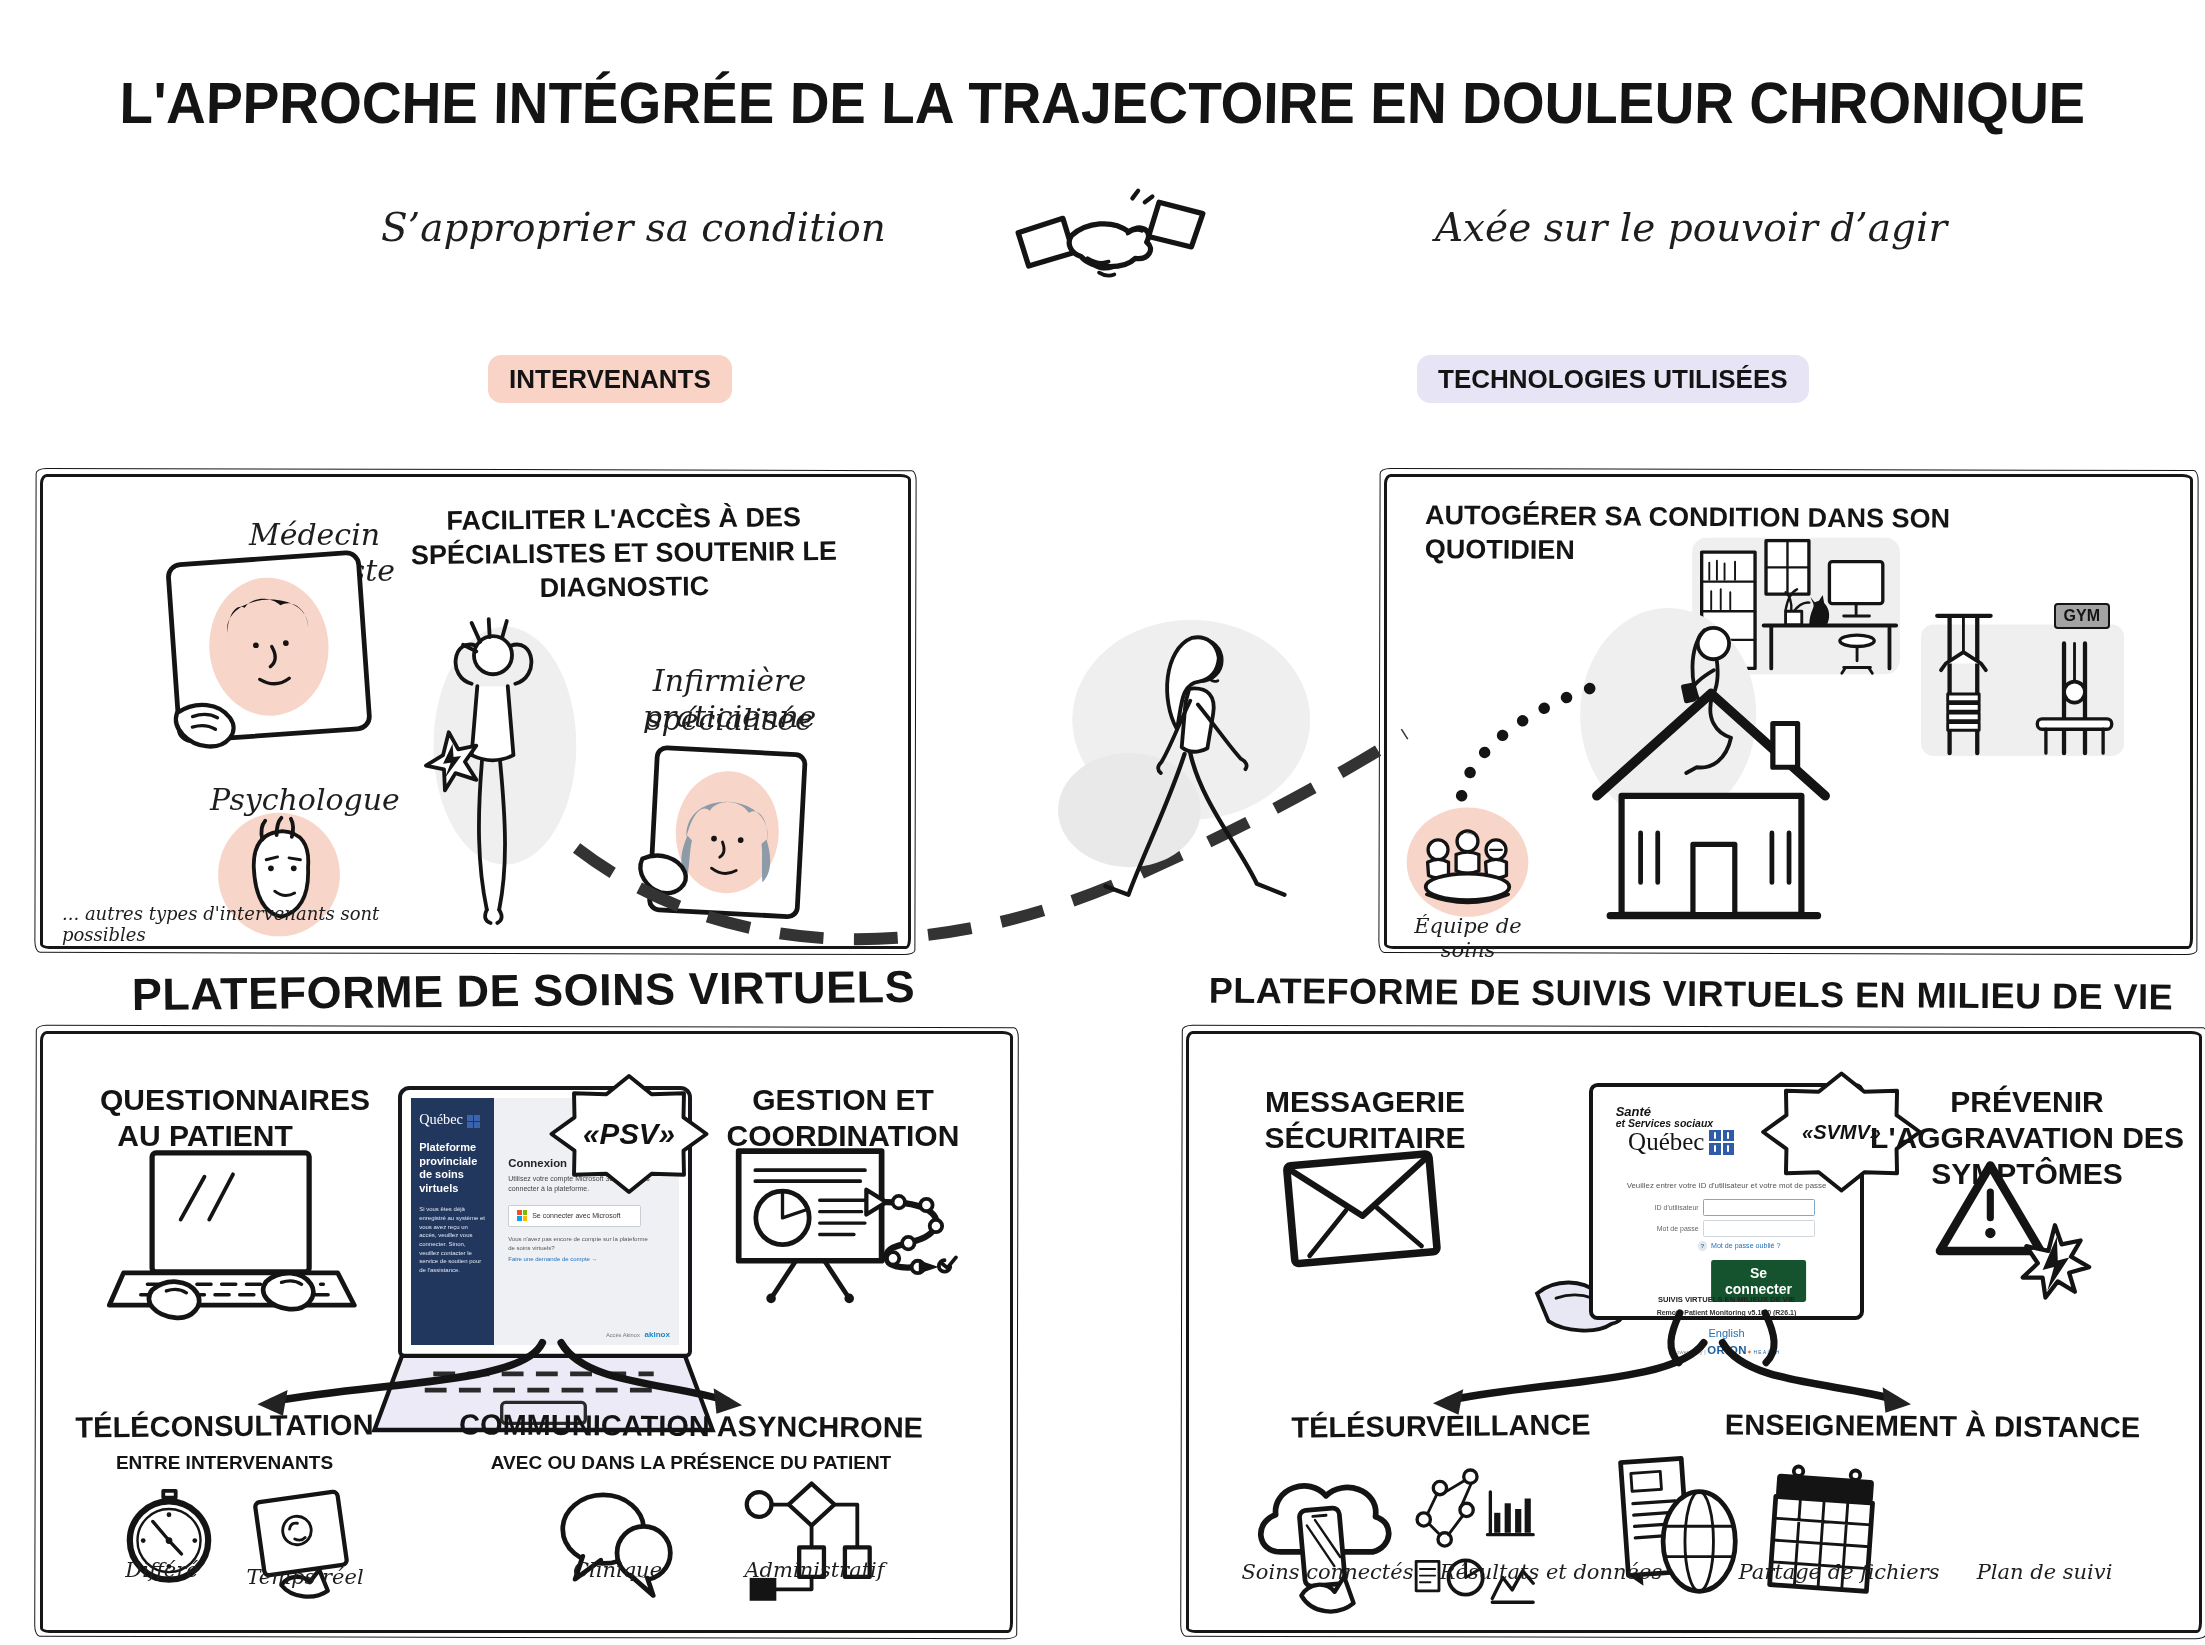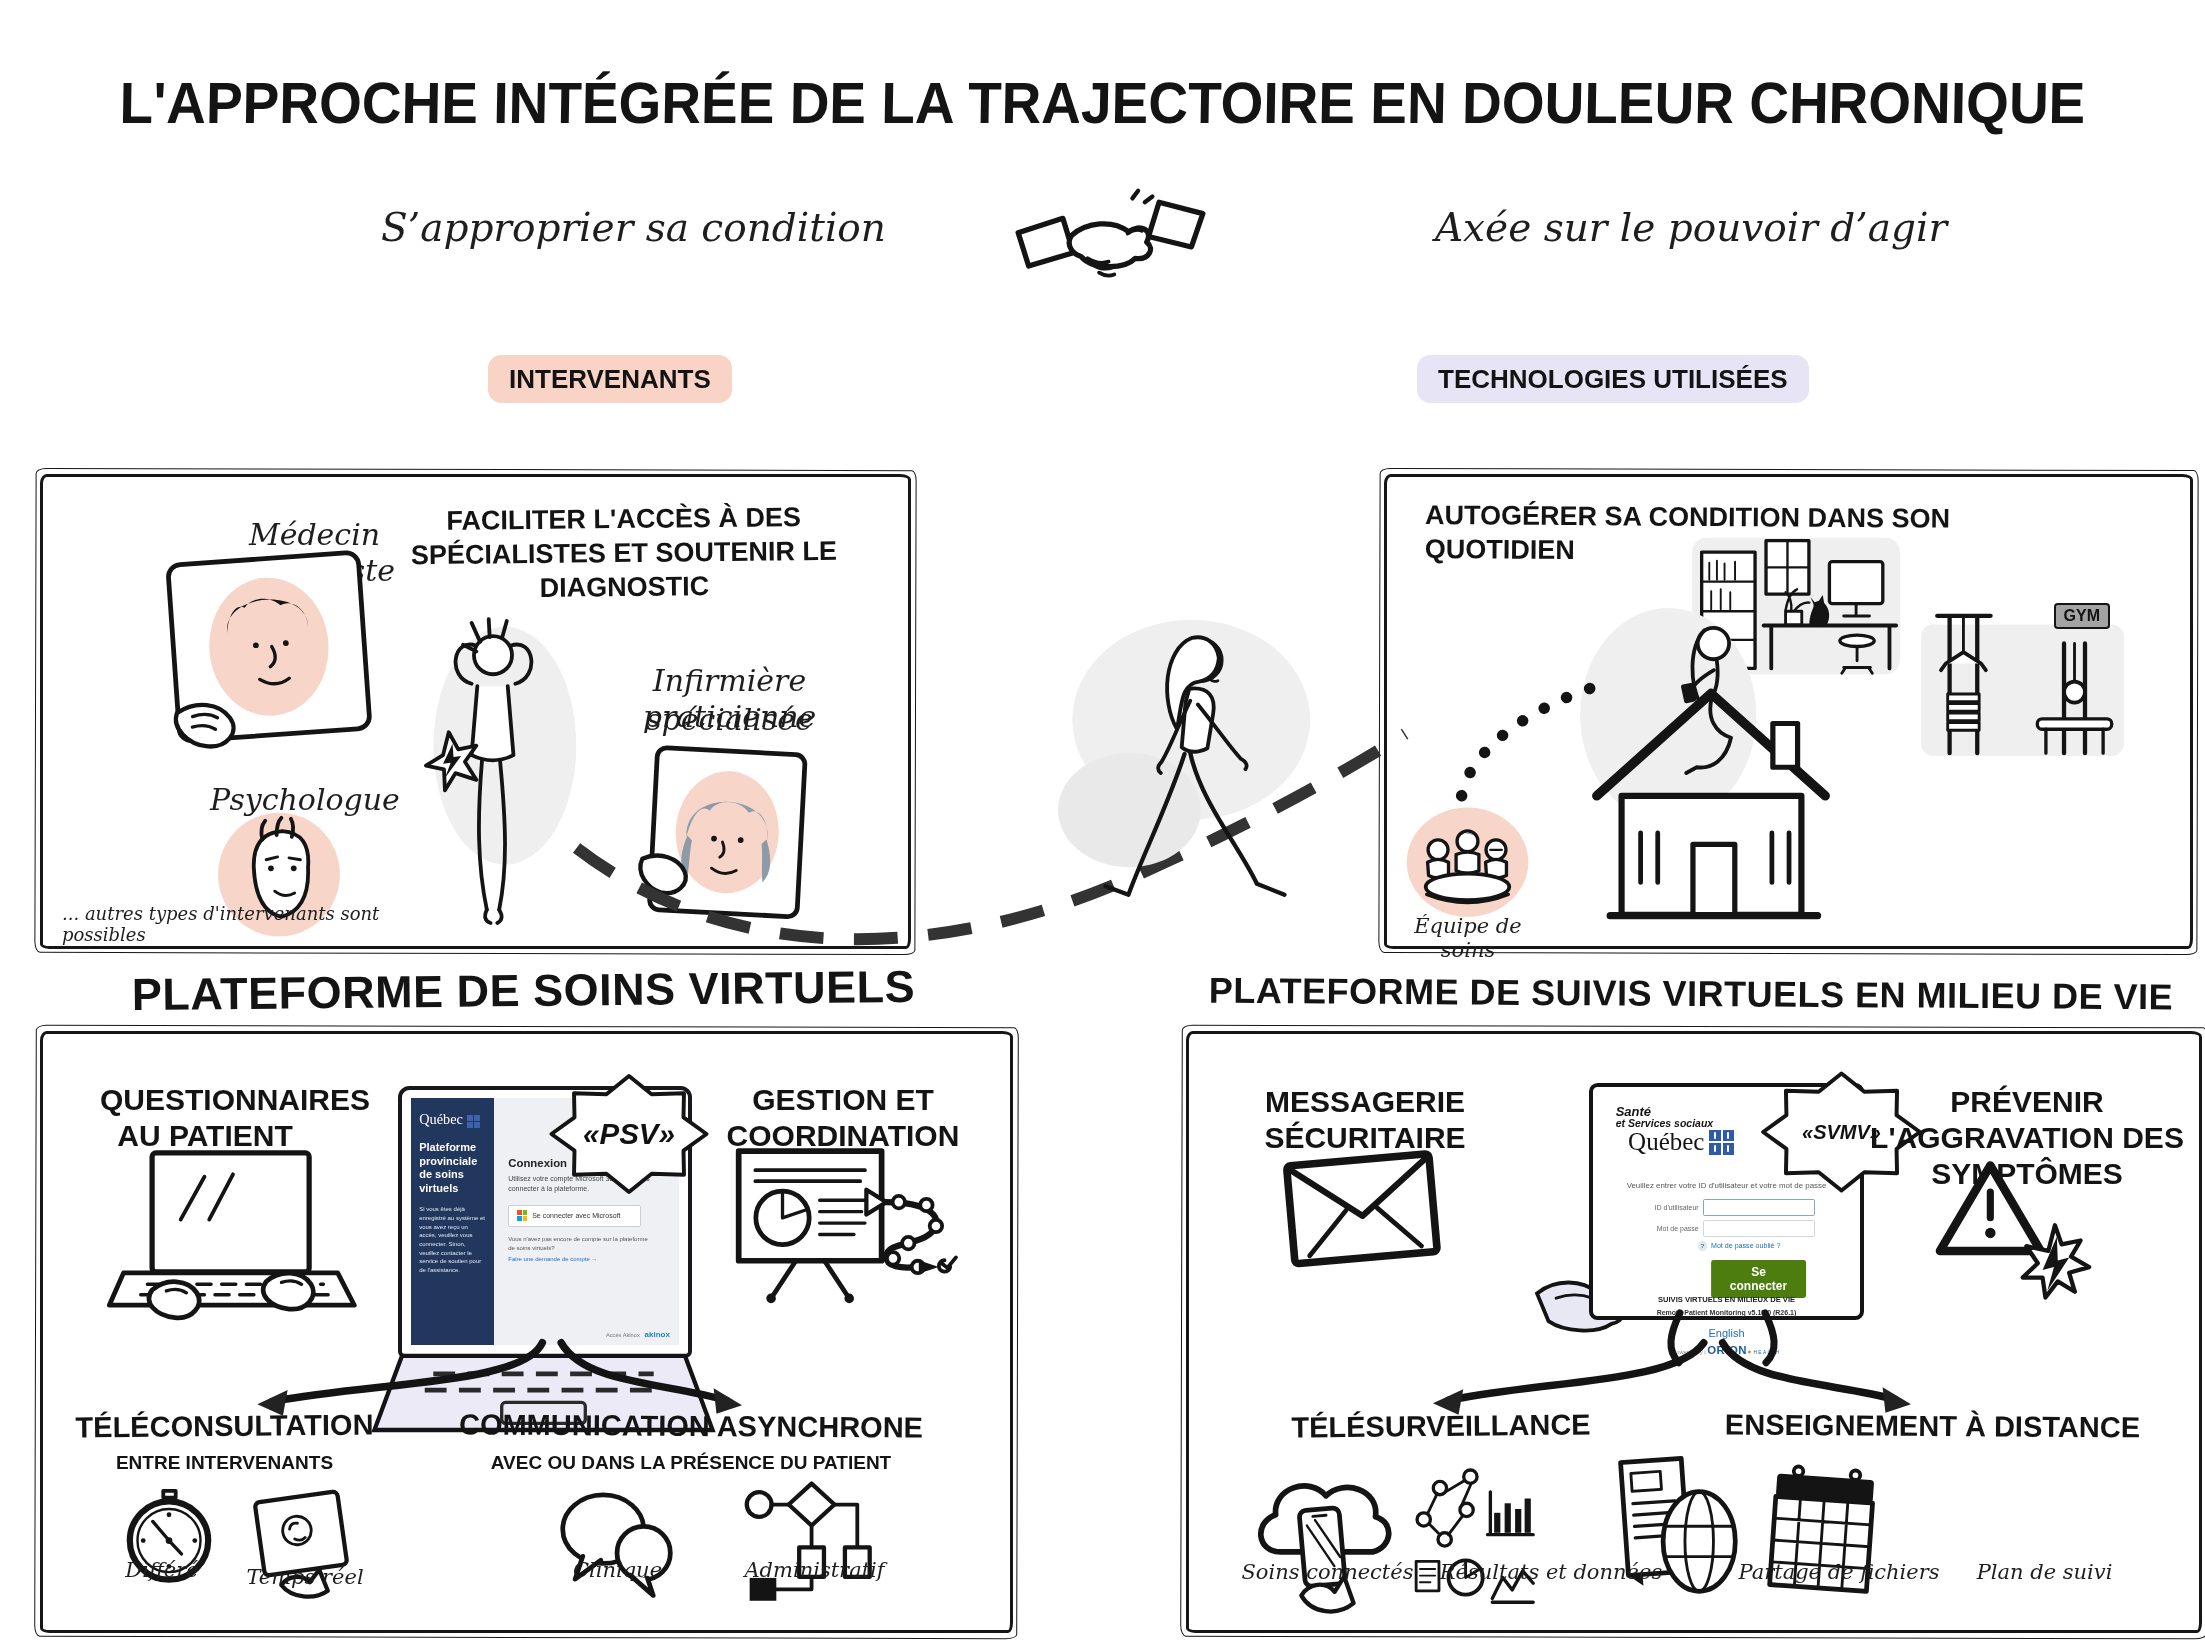--- a/index.html
+++ b/index.html
@@ -73,22 +73,22 @@
   .qc-flag4 i{width:11.4px;height:11.4px;background:#2f5ca8;position:relative;}
   .qc-flag4 i::after{content:"";position:absolute;left:4.3px;top:1.9px;width:2.4px;height:7.1px;background:#fff;border-radius:1.4px;}
   .svmv-instr{position:absolute;top:89px;width:100%;font-size:7.9px;color:#555;}
   .svmv-row{position:absolute;left:43px;display:flex;align-items:center;}
   .svmv-lab{width:57px;text-align:right;font-size:7px;color:#666;padding-right:4.8px;line-height:1.1;}
   .svmv-inp{width:110px;height:14.3px;border:1px solid #7fa8c9;border-radius:1.4px;background:#fff;}
   .svmv-inp.p2{border:0.5px solid #cfd6dd;}
   .svmv-forgot{position:absolute;top:149px;left:99px;font-size:7.1px;color:#2470b5;}
   .qmark{display:inline-block;width:9.5px;height:9.5px;border-radius:50%;background:#dfe7ef;color:#4a6f94;
          font-size:6.2px;line-height:9.5px;text-align:center;margin-right:3.8px;font-weight:700;}
-  .svmv-btn{position:absolute;top:168px;left:50%;transform:translateX(-50%);background:#4d7c0f;color:#fff;
-            border:none;border-radius:2.4px;font-size:12px;padding:4.8px 12.4px;font-weight:700;cursor:pointer;
+  .svmv-btn{position:absolute;top:168px;left:50%;transform:translateX(-50%);background:#14532d;color:#fff;
+            border:none;border-radius:2.4px;font-size:14px;padding:4.8px 12.4px;font-weight:700;cursor:pointer;
             font-family:"Liberation Sans",sans-serif;margin-left:32px;}
   .svmv-app{position:absolute;top:203px;width:100%;font-size:7.6px;font-weight:800;color:#222;}
   .svmv-ver{position:absolute;top:217px;width:100%;font-size:7px;font-weight:700;color:#333;}
   .svmv-eng{position:absolute;top:235px;width:100%;font-size:11px;color:#2470b5;}
   .orion{position:absolute;top:252px;width:100%;font-size:5.7px;color:#8a8a8a;}
   .orion b{font-size:11.4px;color:#1b5c9e;letter-spacing:0.5px;}
   .orion .star{color:#e8732a;font-weight:800;}
   .orion .hl{font-size:4.8px;letter-spacing:1.4px;color:#1b5c9e;}
 </style>
 </head>

